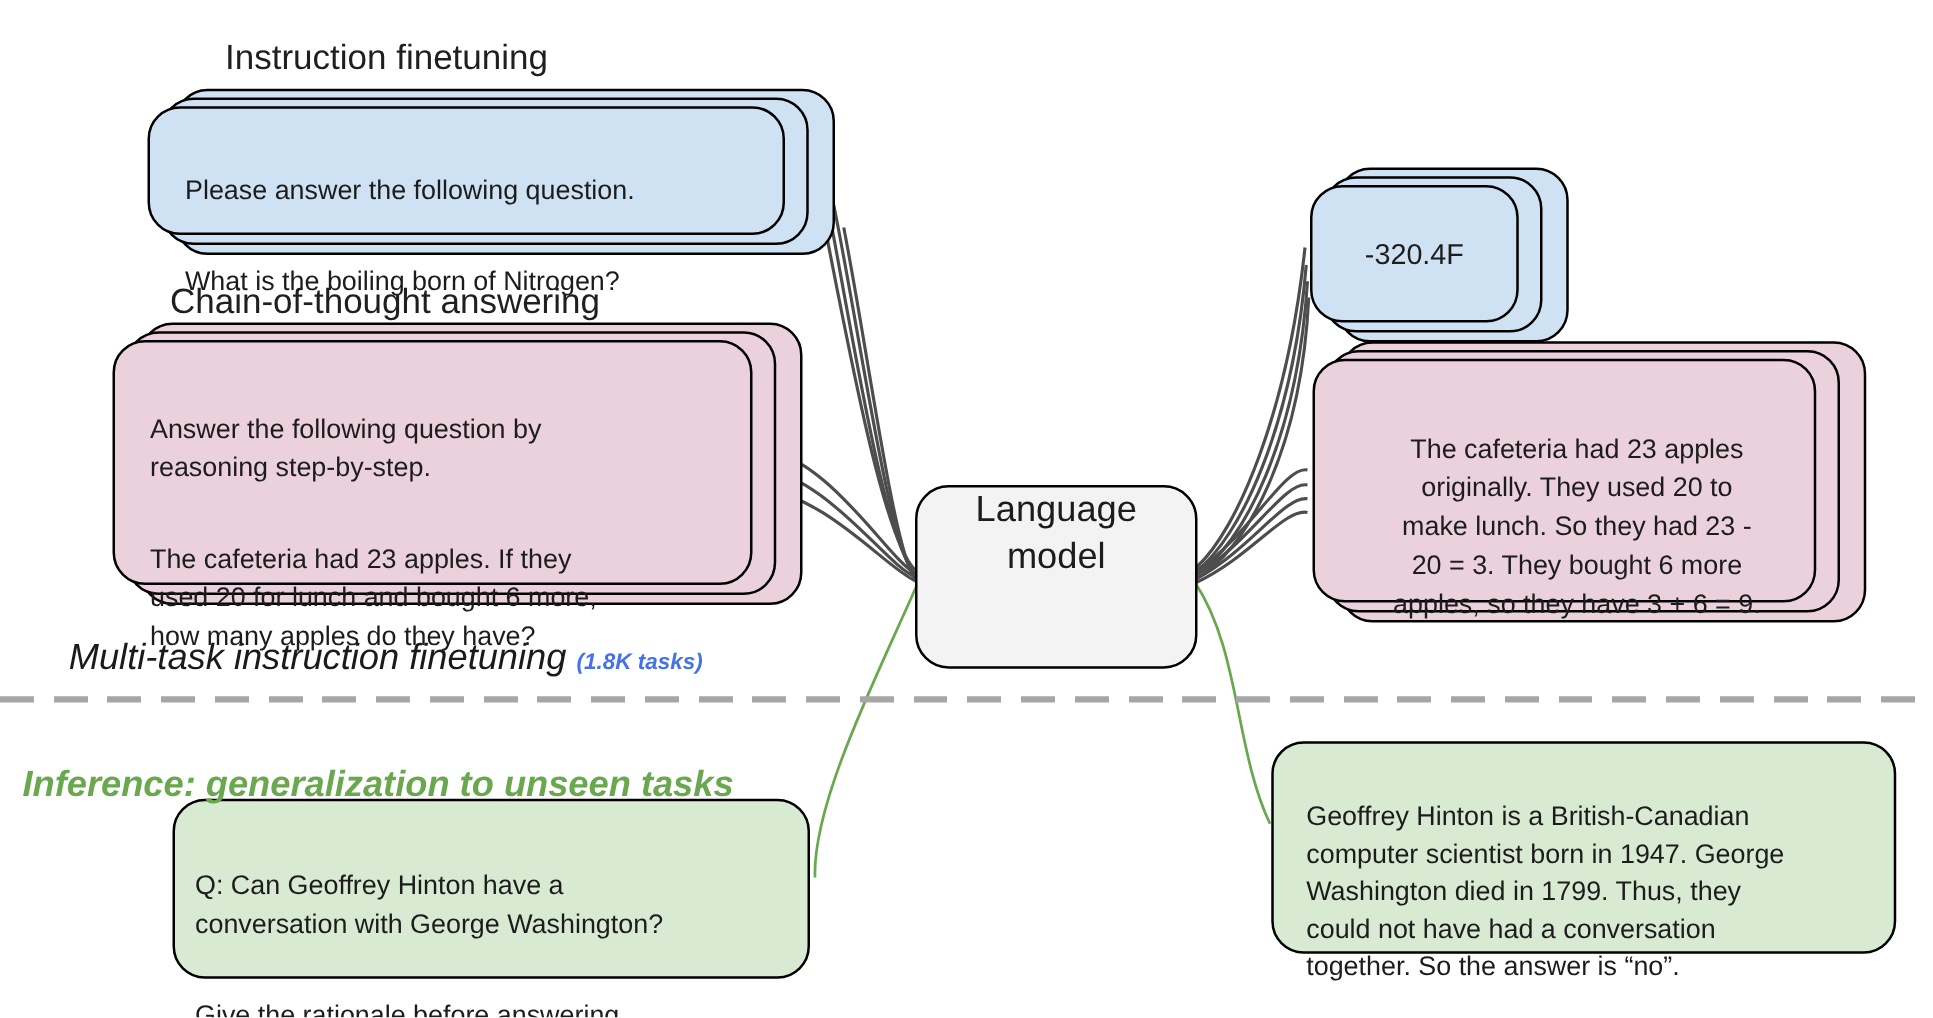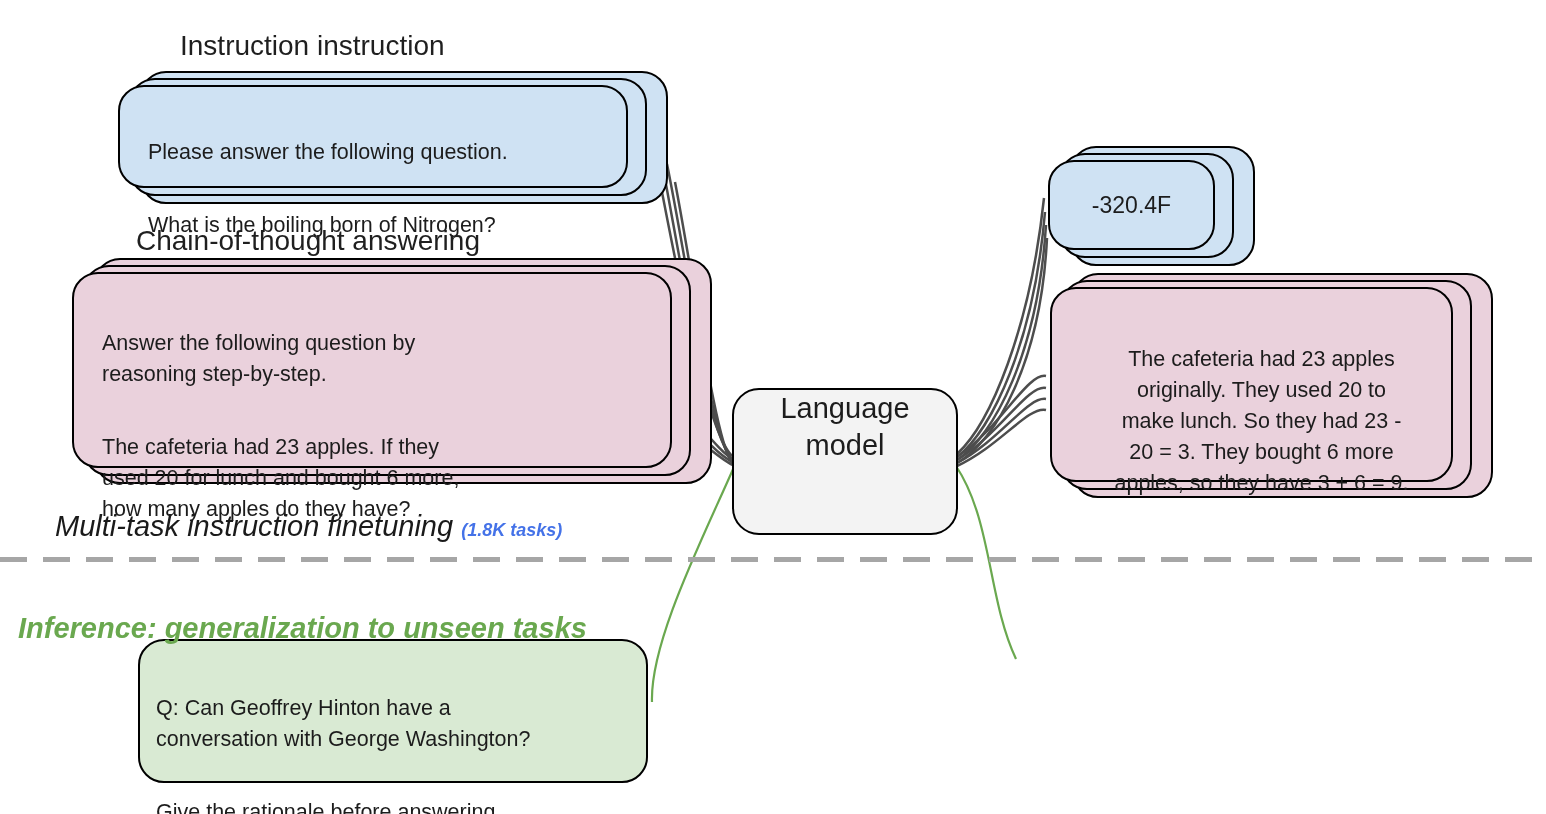--- a/index.html
+++ b/index.html
@@ -77,51 +77,51 @@
       <path class="gray-line" d="M 957 460 C 1000 434 1028 384 1046 388"></path>
       <path class="gray-line" d="M 957 463 C 1000 440 1028 396 1046 399"></path>
       <path class="gray-line" d="M 957 466 C 1000 446 1028 406 1046 410"></path>
     </g>
     <g>
       <path class="green-line" d="M 734 467 C 702 540 650 642 652 702"></path>
       <path class="green-line" d="M 956 466 C 992 520 988 600 1016 659"></path>
     </g>
   </svg>
 
-  <div class="section-title" style="left:180px;top:30px;">Instruction instruction</div>
+  <div class="section-title" style="left:180px;top:30px;">Instruction finetuning</div>
 
   <div class="stack blue" style="left:118px;top:85px;width:510px;height:103px;">
     <div class="layer blue back2"></div>
     <div class="layer blue back1"></div>
     <div class="layer blue front card-text" style="padding:19px 12px 0 28px;">
       <p>Please answer the following question.</p>
       <p>What is the boiling born of Nitrogen?</p>
     </div>
   </div>
 
   <div class="section-title" style="left:136px;top:225px;">Chain-of-thought answering</div>
 
-  <div class="stack pink" style="left:72px;top:272px;width:600px;height:196px;">
+  <div class="stack pink" style="left:90px;top:272px;width:512px;height:196px;">
     <div class="layer pink back2"></div>
     <div class="layer pink back1"></div>
     <div class="layer pink front card-text" style="padding:23px 20px 0 28px;">
       <p>Answer the following question by
 reasoning step-by-step.</p>
       <p>The cafeteria had 23 apples. If they
 used 20 for lunch and bought 6 more,
 how many apples do they have?</p>
     </div>
   </div>
 
   <div class="lm-box">
     <span>Language
 model</span>
   </div>
 
-  <div class="stack blue" style="left:1048px;top:148px;width:167px;height:90px;margin-top:12px;">
+  <div class="stack blue" style="left:1048px;top:148px;width:167px;height:110px;">
     <div class="layer blue back2"></div>
     <div class="layer blue back1"></div>
     <div class="layer blue front center-text">
       <span>-320.4F</span>
     </div>
   </div>
 
   <div class="stack pink" style="left:1050px;top:287px;width:403px;height:195px;">
     <div class="layer pink back2"></div>
     <div class="layer pink back1"></div>
@@ -141,14 +141,21 @@
   <div class="divider"></div>
 
   <div class="caption-inf">Inference: generalization to unseen tasks</div>
 
   <div class="card green card-text" style="left:138px;top:639px;width:510px;height:144px;padding:21px 20px 0 16px;z-index:3;">
     <p>Q: Can Geoffrey Hinton have a
 conversation with George Washington?</p>
     <p>Give the rationale before answering.</p>
   </div>
 
+  <div class="card green card-text" style="left:1017px;top:593px;width:500px;height:170px;padding:13px 14px 0 26px;line-height:30px;z-index:3;">
+    <p>Geoffrey Hinton is a British-Canadian
+computer scientist born in 1947. George
+Washington died in 1799. Thus, they
+could not have had a conversation
+together. So the answer is “no”.</p>
+  </div>
 
 </div>
 
 </body></html>

